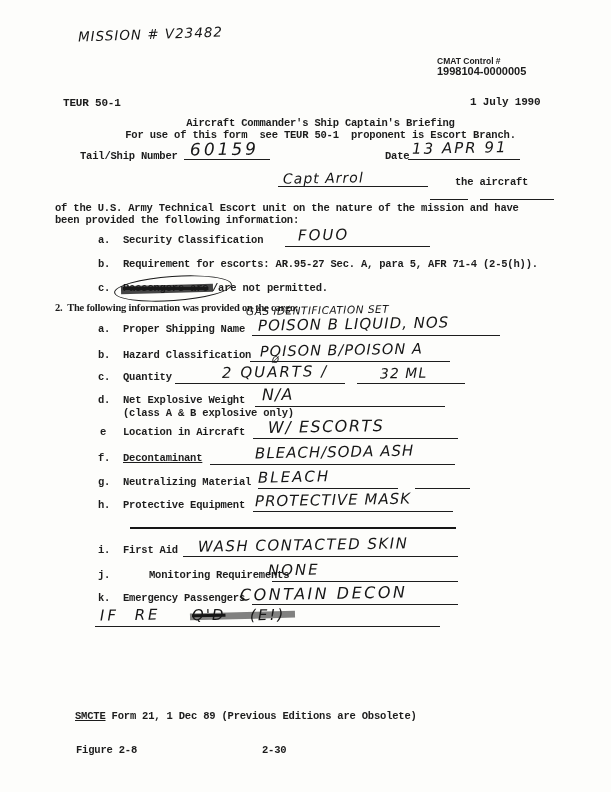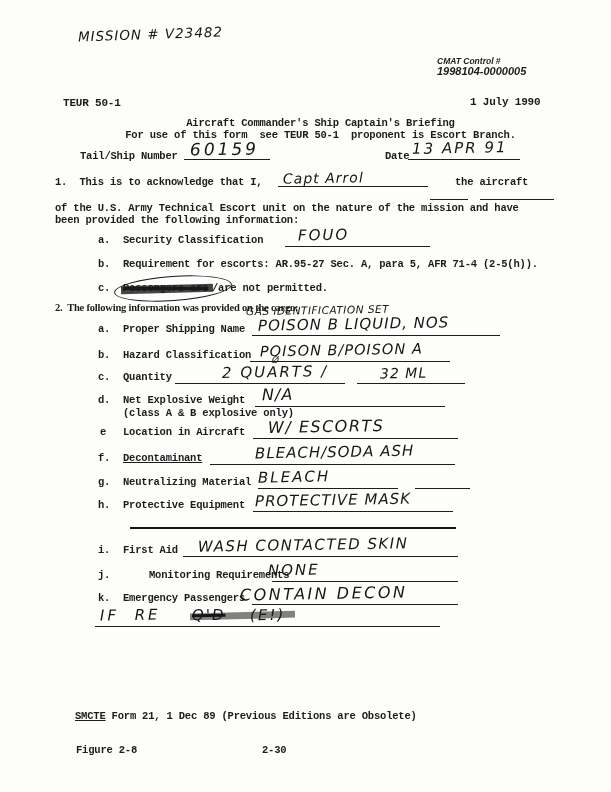--- a/index.html
+++ b/index.html
@@ -1,20 +1,20 @@
 <!DOCTYPE html>
 <html><head>
 <meta charset="utf-8">
 <style>
   html,body{margin:0;padding:0;background:#e8e8e8;}
   .page{position:relative;width:611px;height:792px;background:#fdfdfb;overflow:hidden;
         font-family:"Liberation Mono",monospace;}
   .t{position:absolute;font-weight:bold;font-size:10.5px;color:#1c1c1c;white-space:pre;
      letter-spacing:-0.2px;line-height:12px;}
-  .sans{font-family:"Liberation Sans",sans-serif;letter-spacing:0;font-style:italic;}
+  .sans{font-family:"Liberation Sans",sans-serif;letter-spacing:0;}
   .hw{position:absolute;font-family:"DejaVu Sans",sans-serif;font-style:italic;font-weight:500;
       color:#161616;white-space:pre;line-height:1;transform:rotate(-1deg);}
   .ul{position:absolute;height:0;border-bottom:1.6px solid #1d1d1d;}
   .rule{position:absolute;height:0;border-bottom:2px solid #161616;}
   .struck{text-decoration:line-through 2.5px #111;}
   .blackout{position:absolute;background:#1b1b1b;opacity:.82;transform:rotate(-1.5deg);}
   .oval{position:absolute;border:1.6px solid #1a1a1a;border-radius:50%;transform:rotate(-4deg);}
   .u{text-decoration:underline;}
   .ctr{left:0;right:0;text-align:center;margin-left:30px;}
 </style>
@@ -34,21 +34,20 @@
   <span class="t ctr" style="top:117px;">Aircraft Commander's Ship Captain's Briefing</span>
   <span class="t ctr" style="top:129px;">For use of this form  see TEUR 50-1  proponent is Escort Branch.</span>
 
   <span class="t" style="left:80px;top:150px;">Tail/Ship Number</span>
   <span class="hw" style="left:190px;top:141px;font-size:17px;letter-spacing:3px;">60159</span>
   <div class="ul" style="left:184px;top:159px;width:86px;"></div>
   <span class="t" style="left:385px;top:150px;">Date</span>
   <span class="hw" style="left:412px;top:141px;font-size:15px;letter-spacing:2px;">13 APR 91</span>
   <div class="ul" style="left:408px;top:159px;width:112px;"></div>
 
-  <span class="t" style="left:55px;top:176px;">1.  This is to acknowledge that I,</span>
   <span class="hw" style="left:283px;top:171px;font-size:14px;letter-spacing:1px;">Capt Arrol</span>
   <div class="ul" style="left:278px;top:186px;width:150px;"></div>
   <span class="t" style="left:455px;top:176px;">the aircraft</span>
   <div class="ul" style="left:430px;top:199px;width:38px;"></div>
   <div class="ul" style="left:480px;top:199px;width:74px;"></div>
   <span class="t" style="left:55px;top:214px;">been provided the following information:</span>
   <span class="t" style="left:55px;top:202px;">of the U.S. Army Technical Escort unit on the nature of the mission and have</span>
 
   <span class="t" style="left:98px;top:234px;">a.</span>
   <span class="t" style="left:123px;top:234px;">Security Classification</span>

